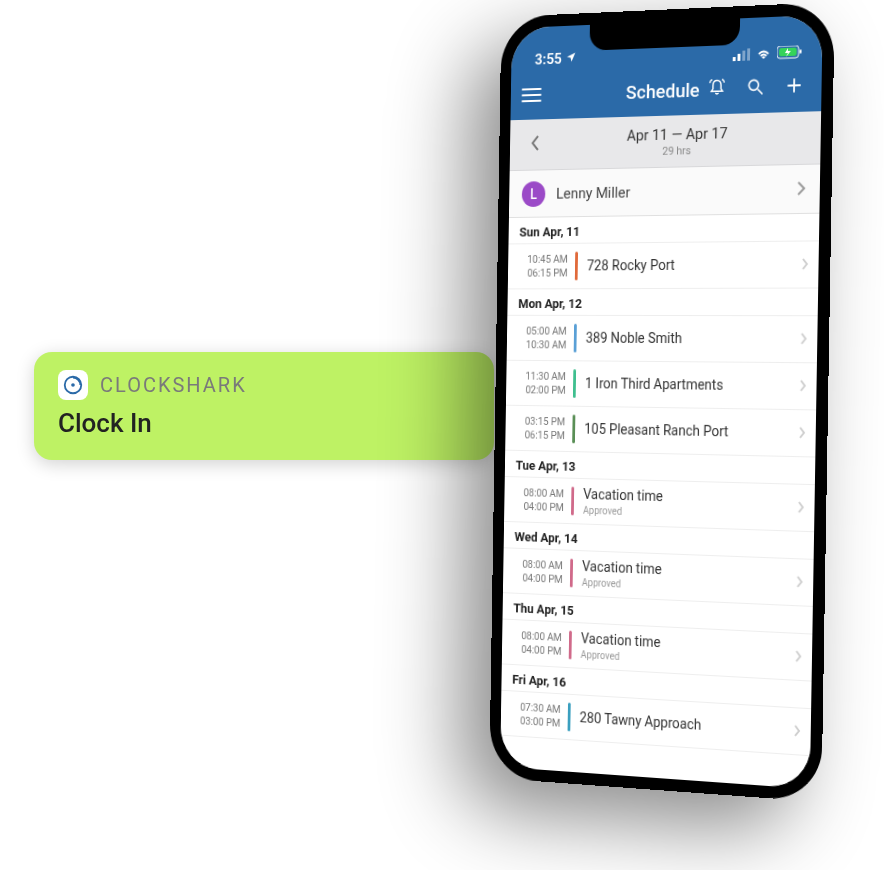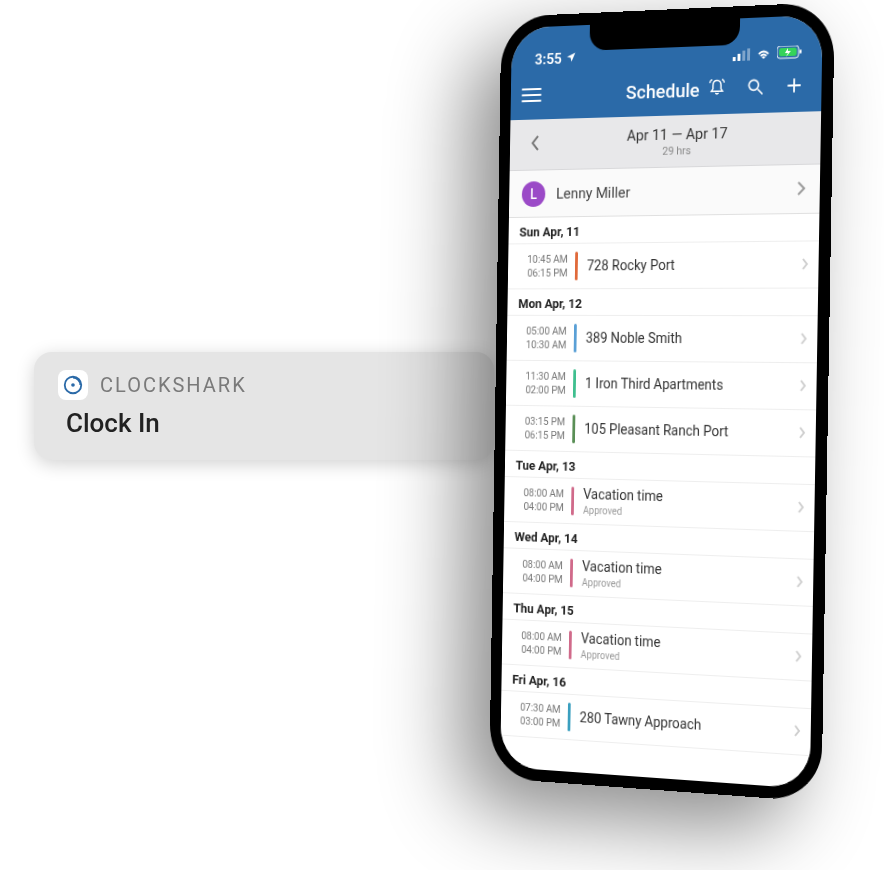--- a/index.html
+++ b/index.html
@@ -12,21 +12,21 @@
     overflow: hidden;
   }
 
   
   .notification {
     position: absolute;
     left: 34px;
     top: 352px;
     width: 460px;
     border-radius: 18px;
-    background: #e5e5e5;
+    background: #bef264;
     padding: 18px 24px 22px 24px;
     box-shadow: 0 4px 18px rgba(0,0,0,.18);
   }
   .notif-top {
     display: flex;
     align-items: center;
     gap: 12px;
     margin-bottom: 8px;
   }
   .notif-icon {
@@ -39,21 +39,20 @@
   .notif-app {
     font-size: 20px;
     letter-spacing: 2px;
     color: #7a7a7a;
     font-weight: 400;
   }
   .notif-title {
     font-size: 26px;
     color: #222;
     font-weight: 500;
-    margin-left: 8px;
   }
   .notif-body {
     font-size: 26px;
     color: #222;
     font-weight: 300;
   }
 
   
   .phone-wrap {
     position: absolute;

